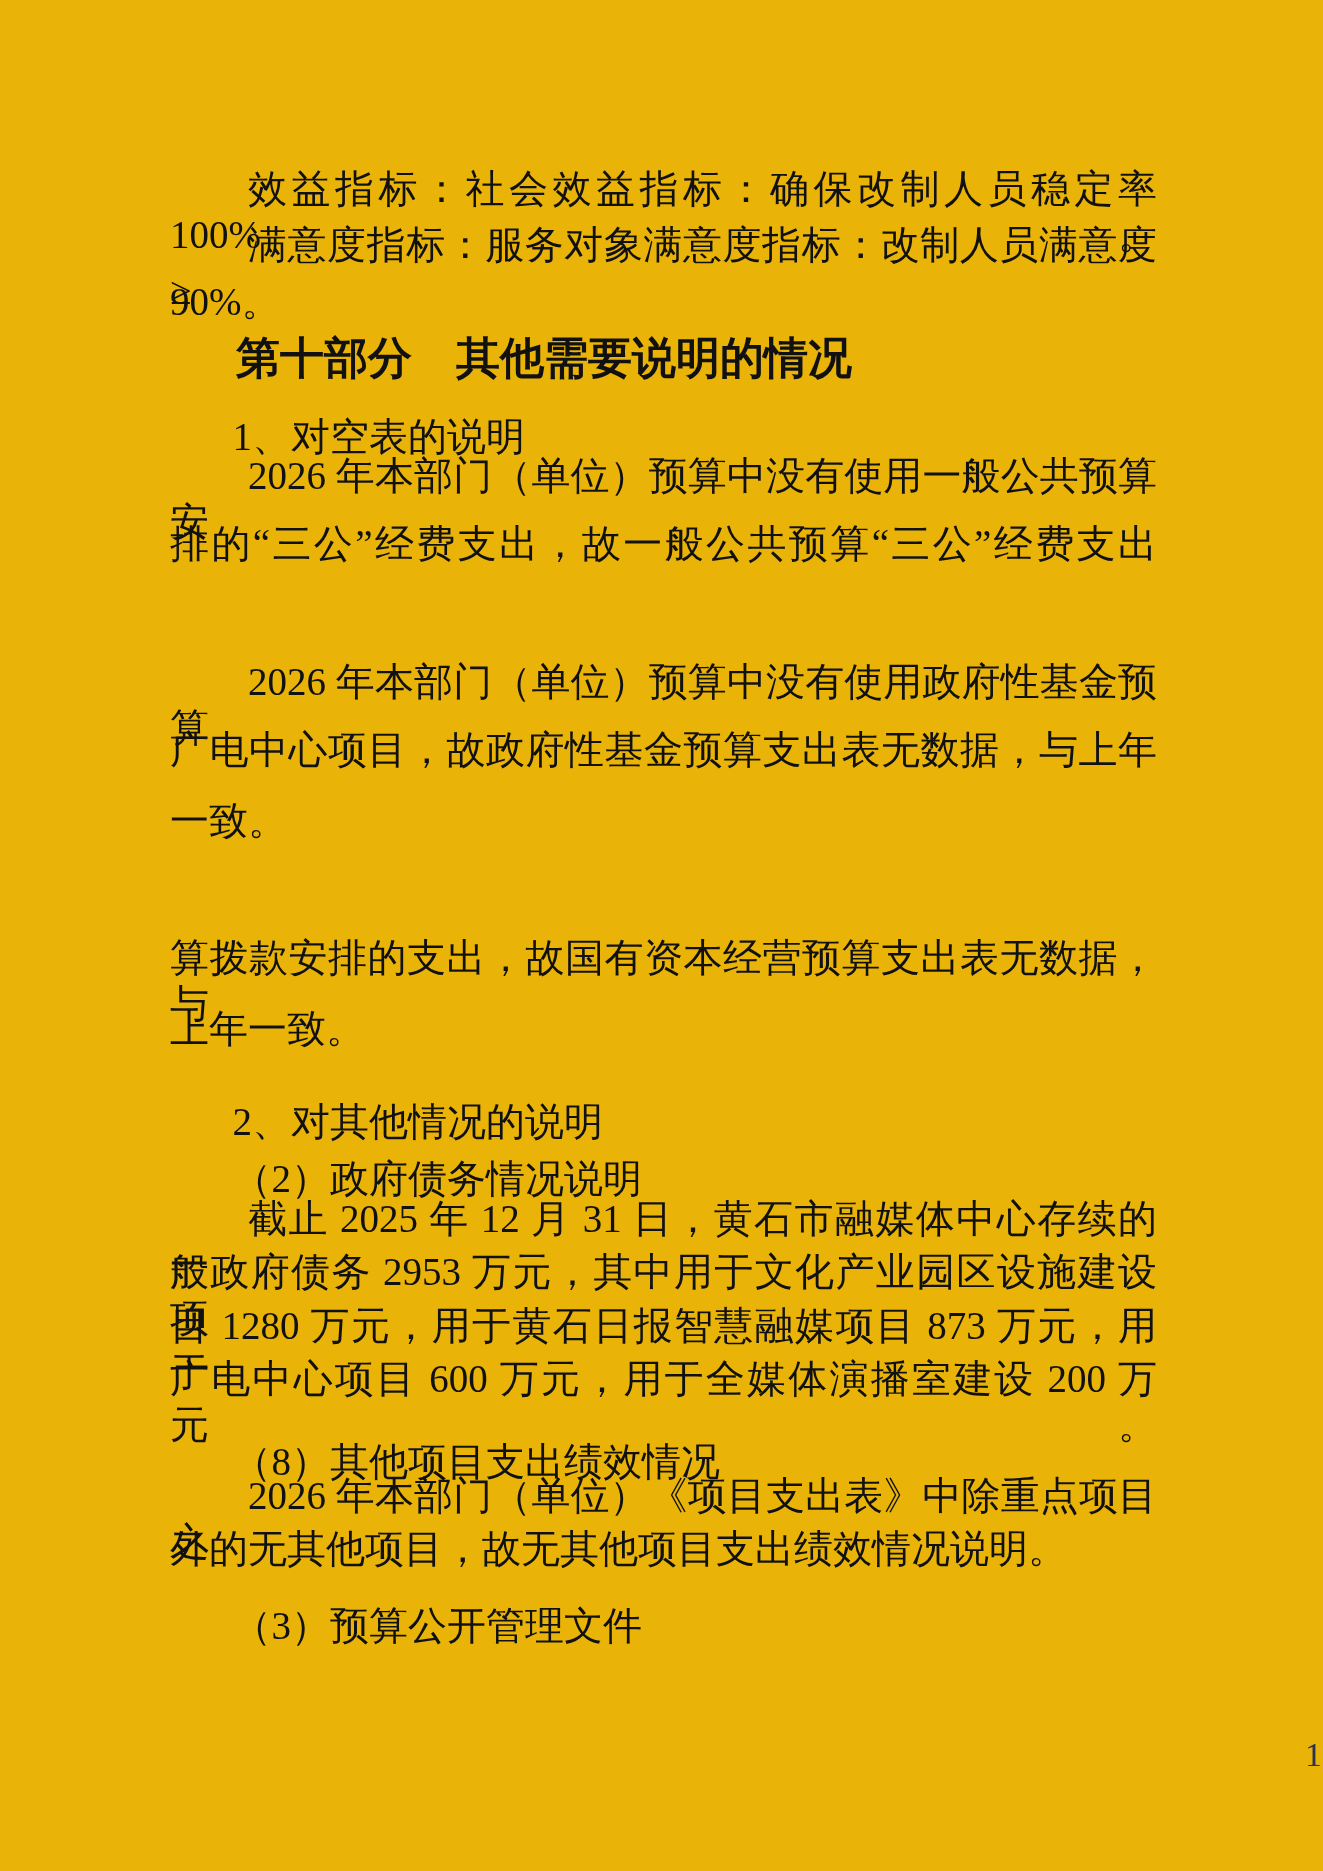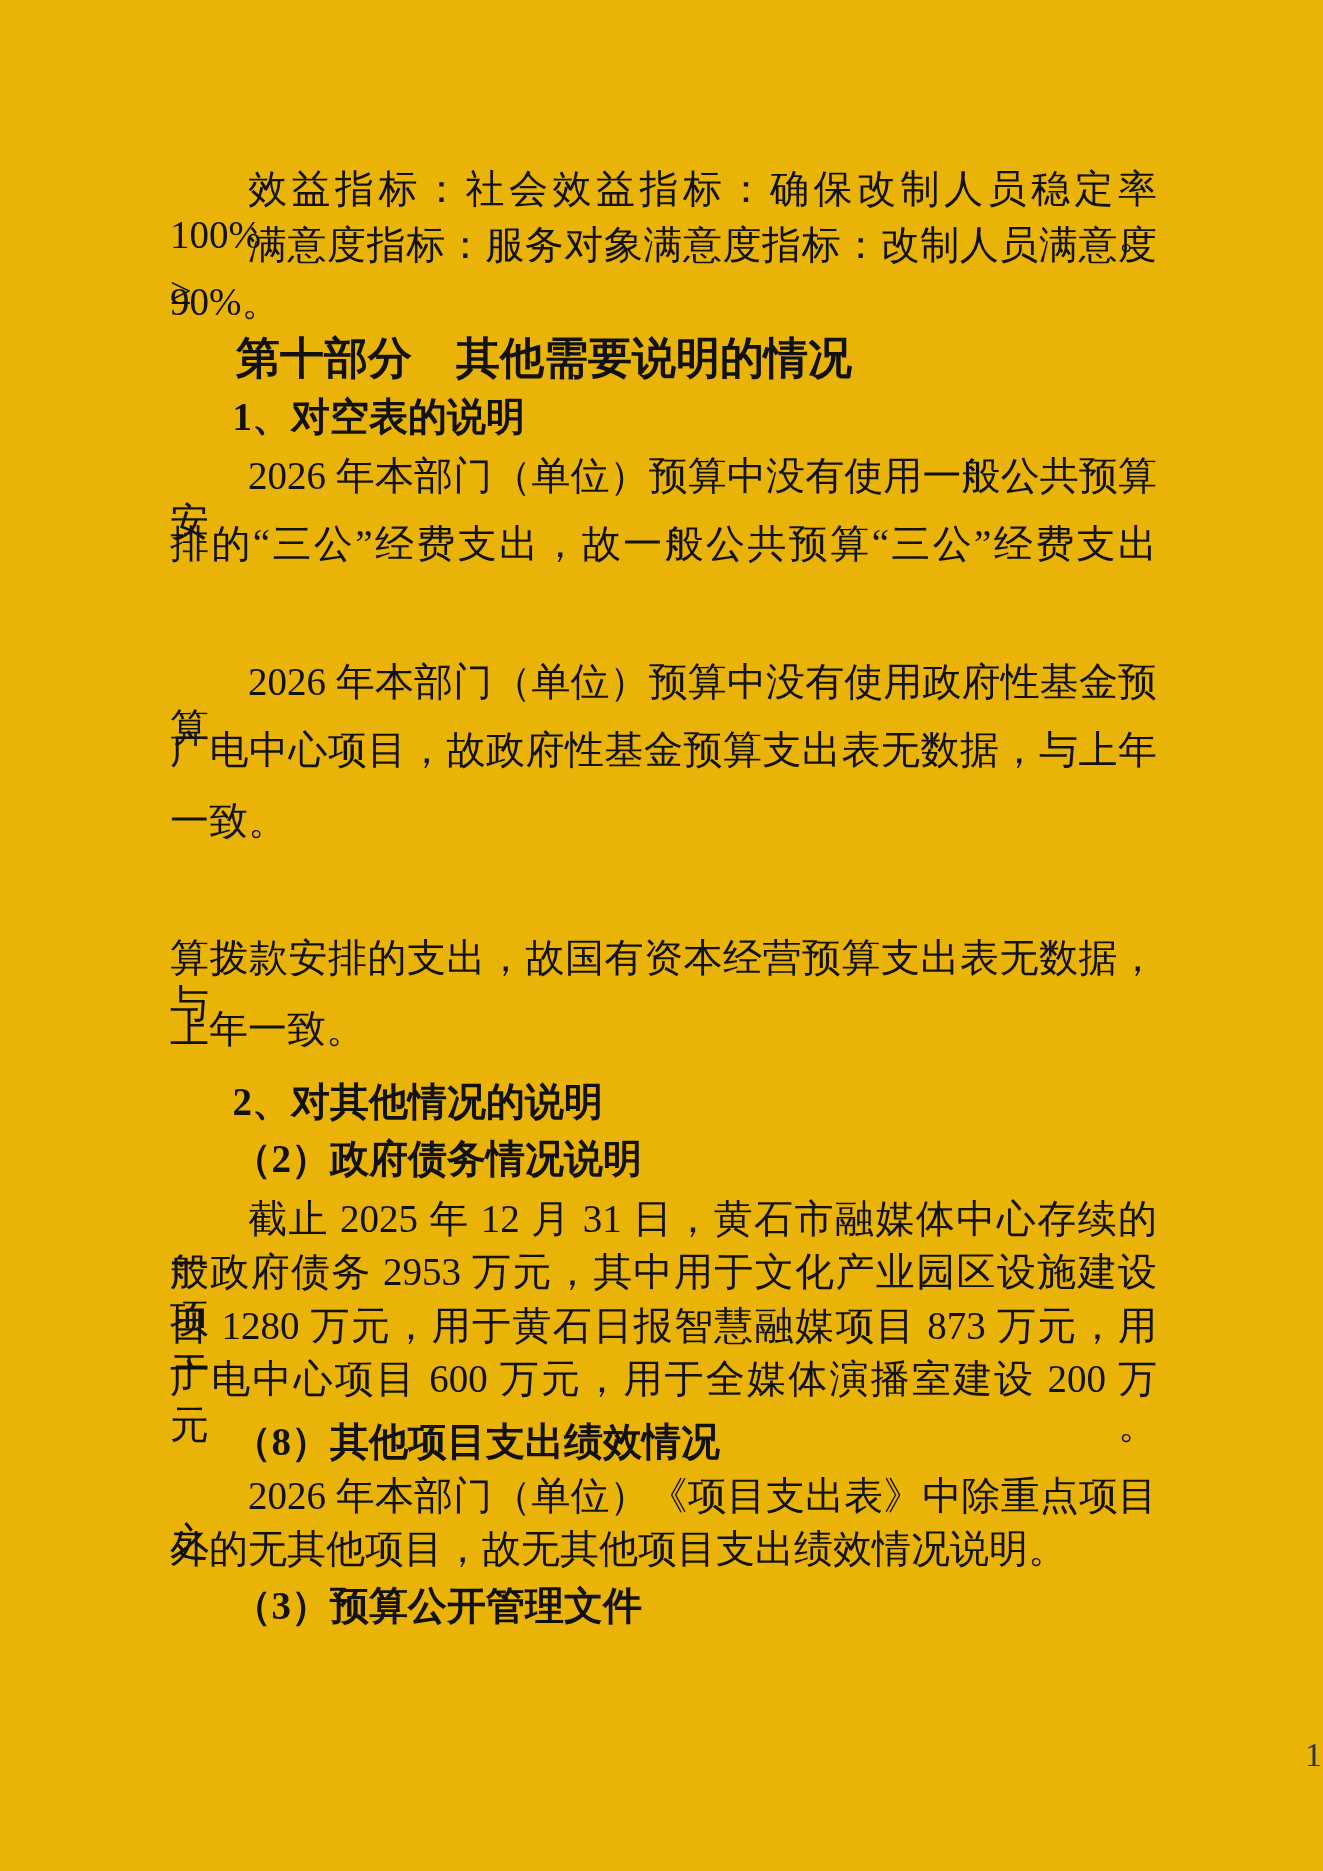--- a/index.html
+++ b/index.html
@@ -30,22 +30,23 @@
   
   .jf {
     text-align: justify;
     text-align-last: justify;
     text-justify: inter-character;
   }
   
   .ind { text-indent: 2em; }
   
   .sub {
-    font-weight: bold;
+    font-weight: normal;
     text-indent: 1.6em;
+    margin-top: 20px;
   }
   
   .part-heading {
     font-family: "Liberation Sans", "DejaVu Sans", sans-serif;
     font-weight: bold;
     font-size: 44px;
     line-height: 48px;
     text-indent: 1.5em;
   }
   .page-num {

